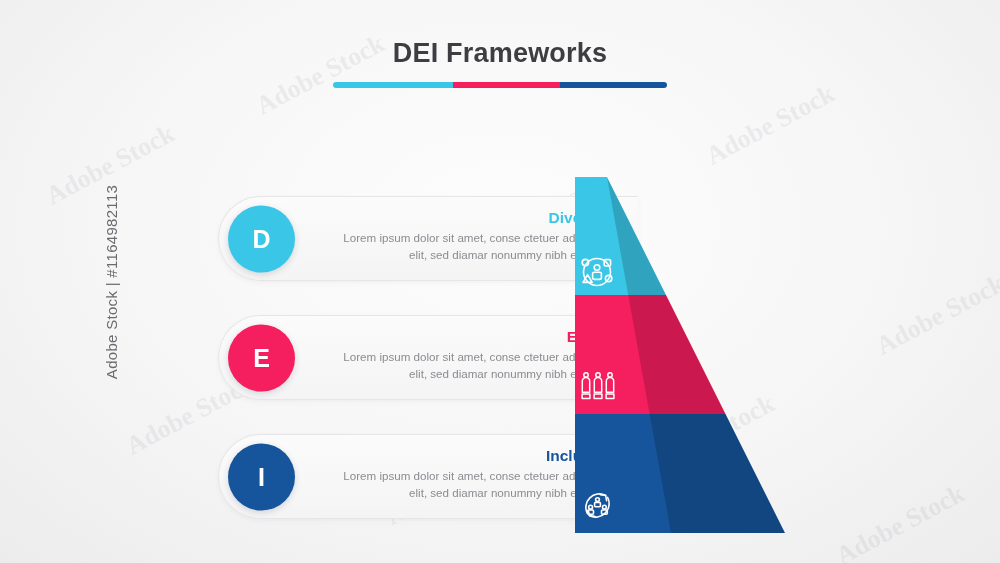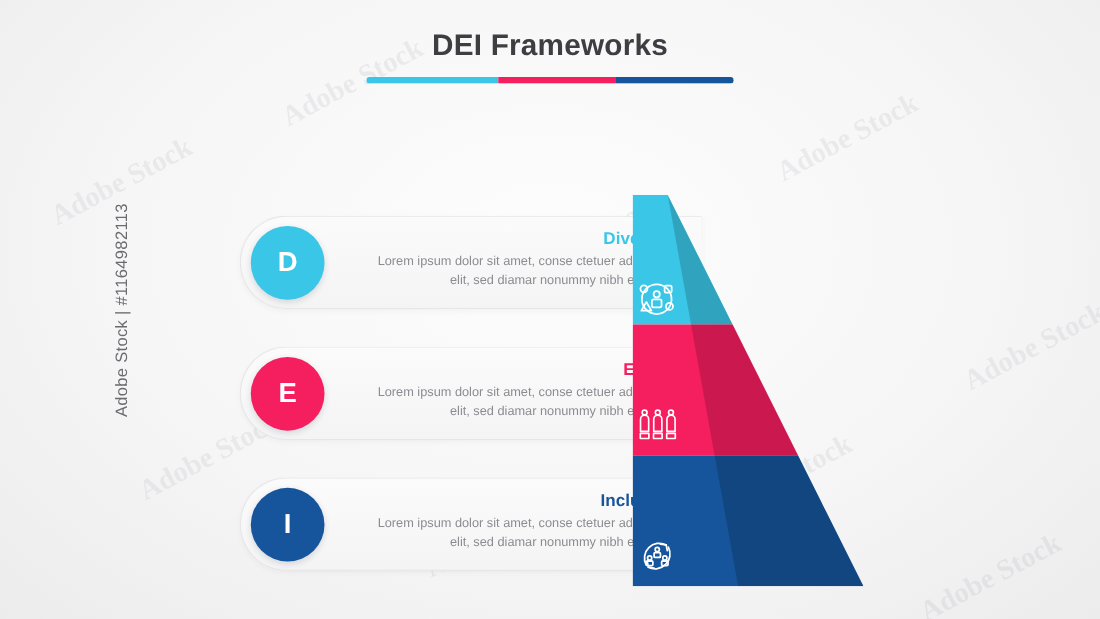--- a/index.html
+++ b/index.html
@@ -30,21 +30,21 @@
     transform:rotate(-28deg);
     white-space:nowrap;
     pointer-events:none;
     user-select:none;
   }
 
   
   .header{ position:absolute; left:0; top:0; width:1000px; text-align:center; }
   .title{
     font-size:27px; font-weight:700; color:#3e3e42;
-    letter-spacing:.2px; padding-top:26px;
+    letter-spacing:.2px; padding-top:38px;
   }
   .subtitle{
     margin:9px auto 0; width:880px;
     font-size:16.5px; line-height:1.44; color:#6f7073; font-weight:400;
   }
   .divider{
     margin:13px auto 0; width:334px; height:6px;
     display:flex; border-radius:3px; overflow:hidden;
   }
   .divider span{ display:block; height:100%; }

